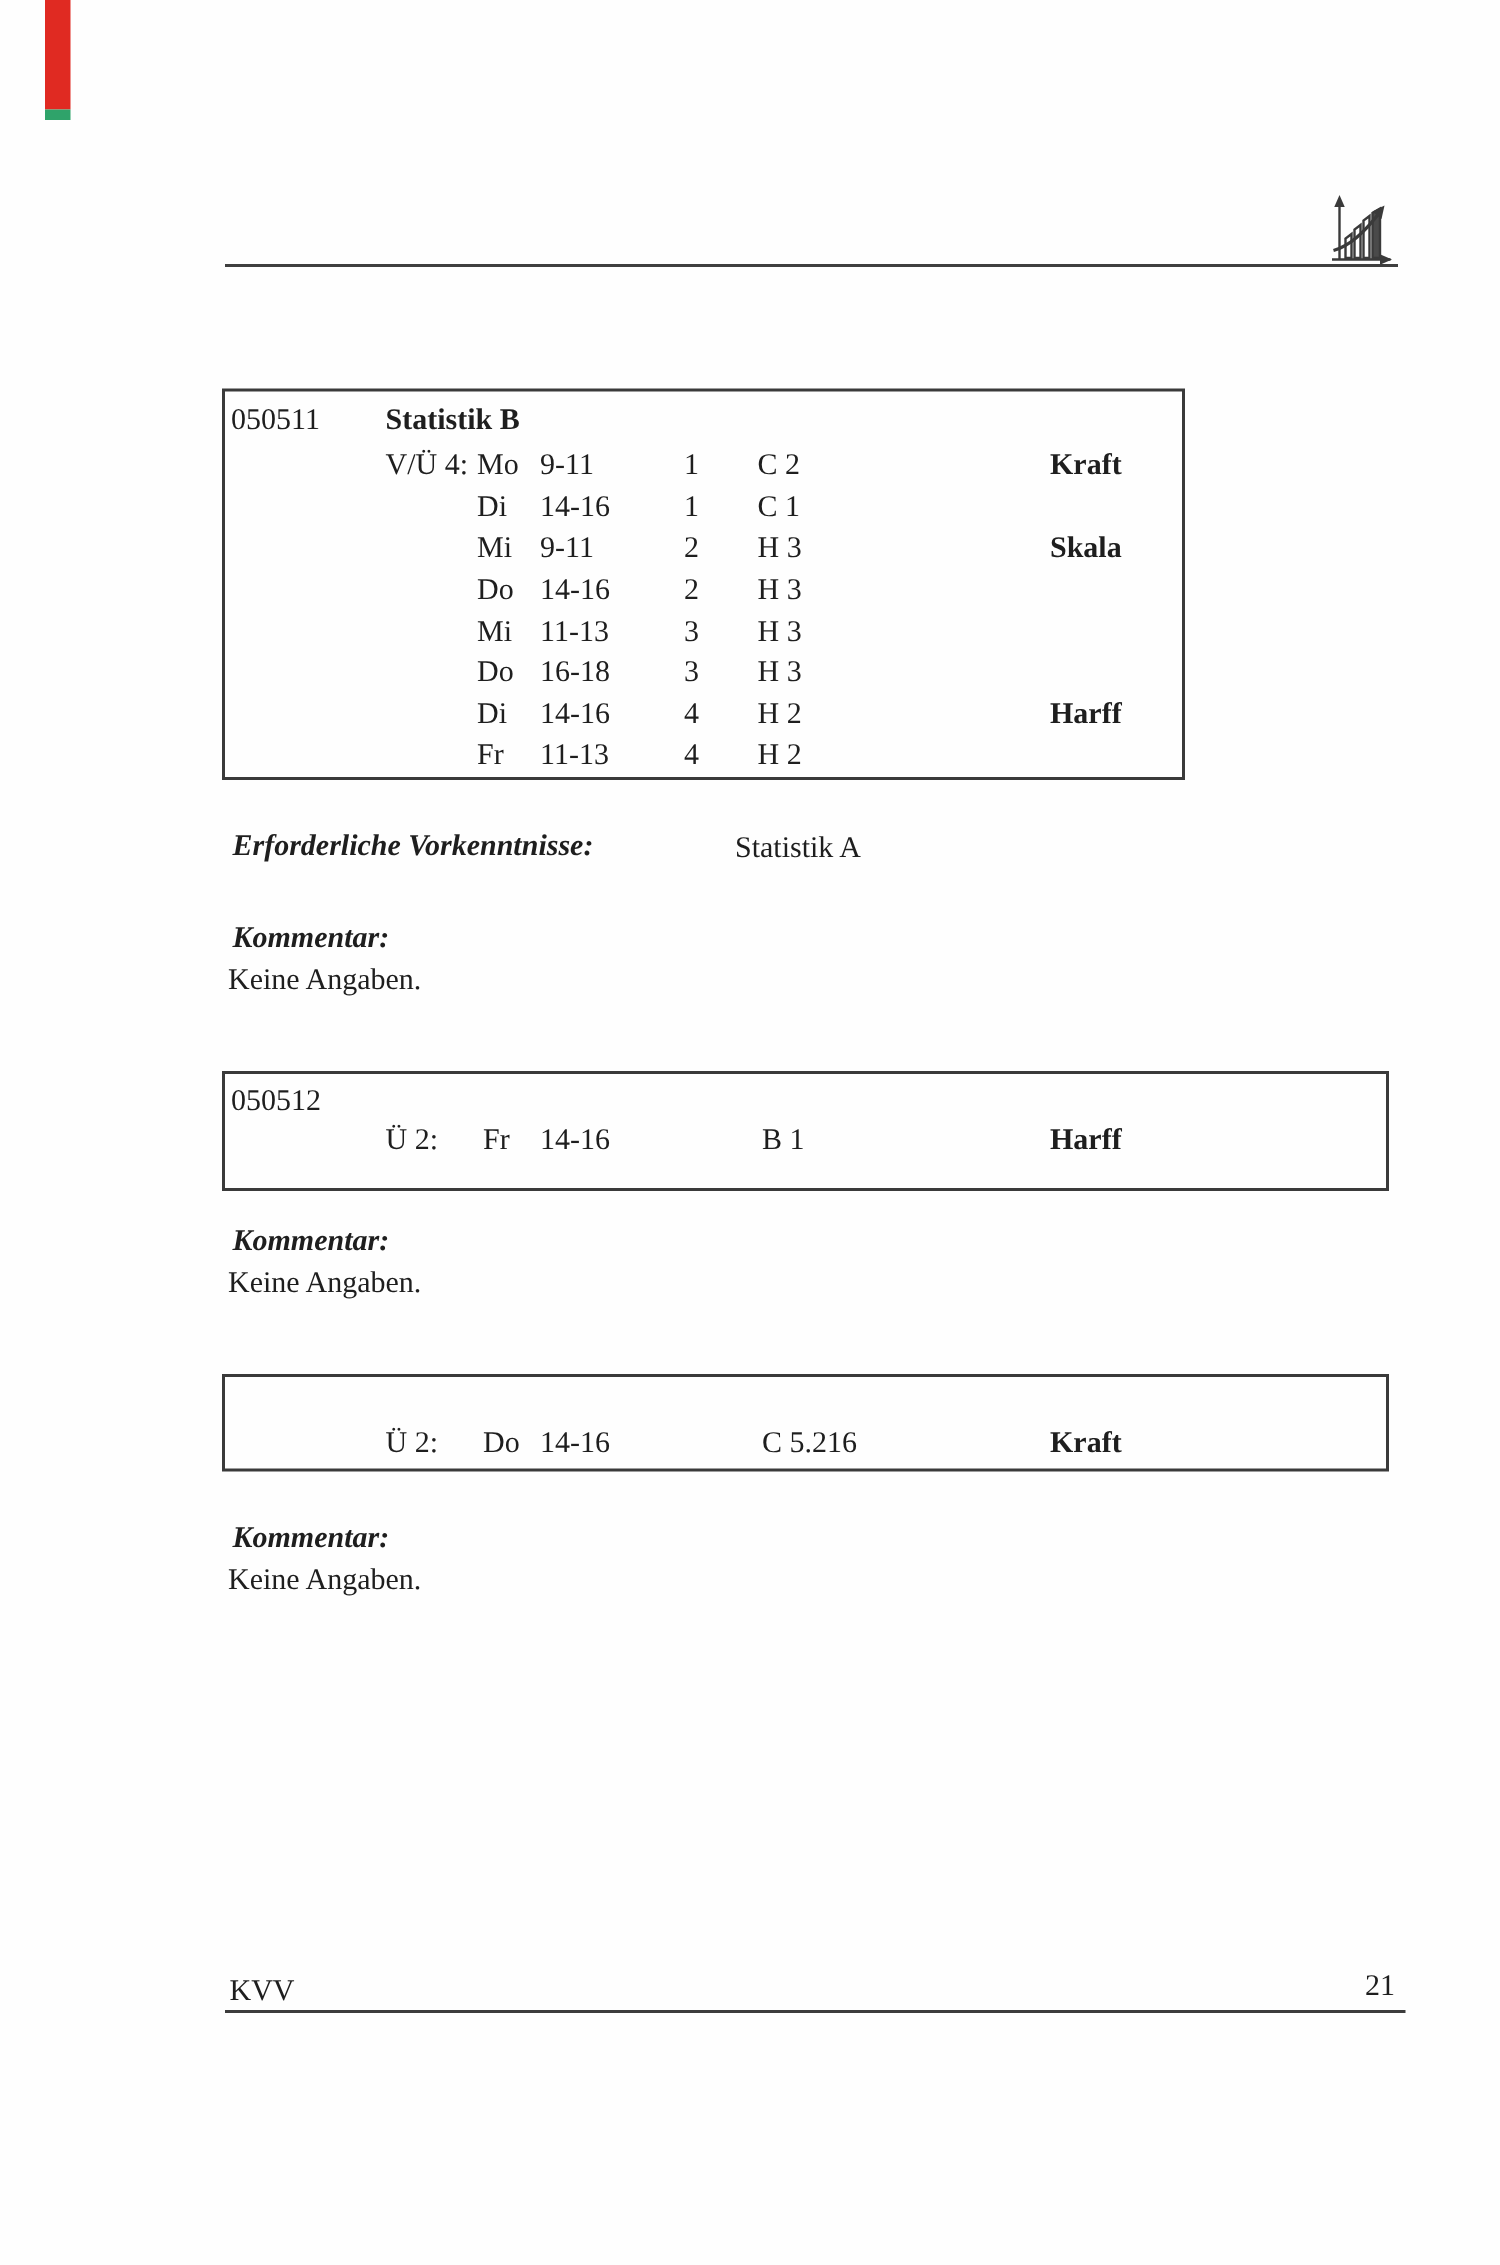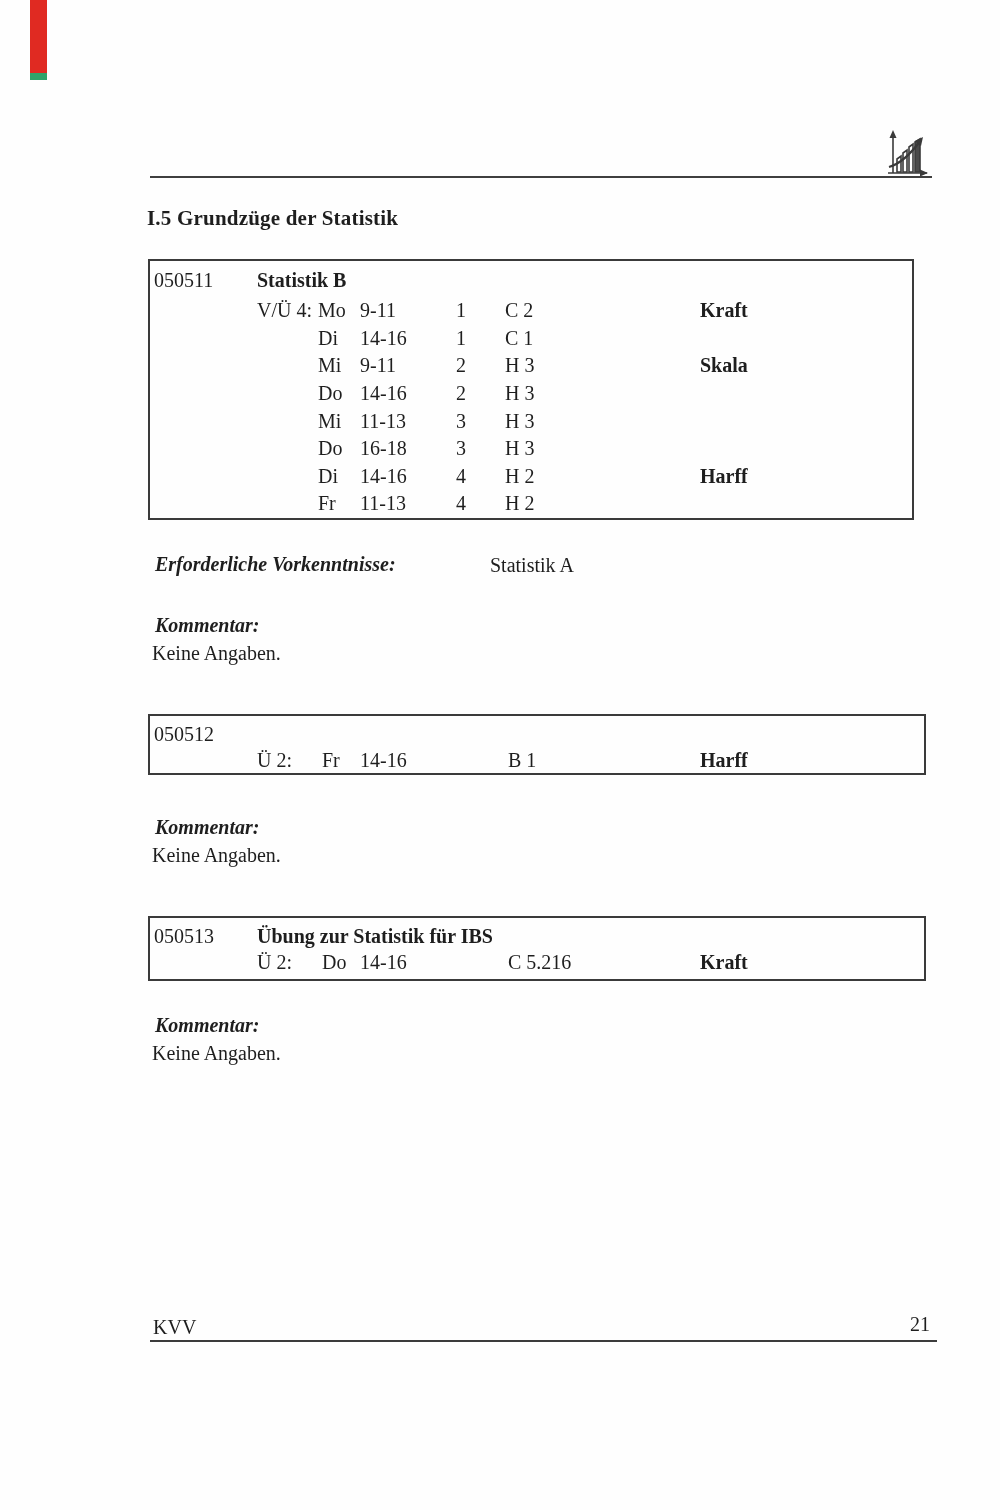--- a/index.html
+++ b/index.html
@@ -14,22 +14,22 @@
   
   .strip{position:absolute;left:30px;width:17px;}
   .strip.red{top:0;height:73px;}
   .strip.green{top:73px;height:7px;}
   
   .top-logo{position:absolute;left:884px;top:128px;width:46px;height:48px;}
   .top-rule{position:absolute;left:150px;top:176px;width:782px;height:2px;background:#3f3f3f;}
   .heading{position:absolute;left:147px;top:206px;font-size:21px;font-weight:bold;letter-spacing:.2px;}
   
   .course-box{position:absolute;left:148px;border:2px solid #3a3a3a;background:#fefefe;box-sizing:border-box;}
-  .box-1{top:259px;width:766px;height:261px;}
-  .box-2{top:714px;width:778px;height:61px;}
+  .box-1{top:259px;width:642px;height:261px;}
+  .box-2{top:714px;width:778px;height:80px;}
   .box-3{top:916px;width:778px;height:65px;}
   .row{position:absolute;left:0;width:100%;height:26px;font-size:20px;white-space:nowrap;}
   .row span{position:absolute;top:0;}
   .c-id{left:4px;}
   .c-title{left:107px;font-weight:bold;}
   .c-prefix{left:107px;}
   .c-day{left:168px;width:46px;}
   .c-time{left:210px;width:74px;}
   .c-week{left:301px;width:20px;text-align:center;}
   .c-room{left:355px;}
@@ -81,21 +81,20 @@
         <path d="M5 39 Q20 35 37 12" stroke-width="2.2"></path>
       </g>
       <polygon points="9,2 5.5,10 12.5,10" fill="#3a3a3a"></polygon>
       <polygon points="44,45 36,41.5 36,48.5" fill="#3a3a3a"></polygon>
       <polygon points="39,9 31,13 37,18" fill="#3a3a3a"></polygon>
     </svg>
   </div>
 
   <div class="top-rule"></div>
 
-  <div class="heading">I.5 Grundzüge der Statistik</div>
 
   <div class="course-box box-1">
     <div class="row r-h">
       <span class="c-id">050511</span>
       <span class="c-title">Statistik B</span>
     </div>
     <div class="row r-0">
       <span class="c-prefix">V/Ü 4:</span>
       <span class="c-day">Mo</span>
       <span class="c-time">9-11</span>
@@ -165,24 +164,20 @@
       <span class="c-time">14-16</span>
       <span class="c-room">B 1</span>
       <span class="c-lect">Harff</span>
     </div>
   </div>
 
   <div class="abs lbl" style="left:155px;top:816px;">Kommentar:</div>
   <div class="abs" style="left:152px;top:844px;">Keine Angaben.</div>
 
   <div class="course-box box-3">
-    <div class="row r-t">
-      <span class="c-id">050513</span>
-      <span class="c-title">Übung zur Statistik für IBS</span>
-    </div>
     <div class="row r-s">
       <span class="c-prefix">Ü 2:</span>
       <span class="c-day">Do</span>
       <span class="c-time">14-16</span>
       <span class="c-room">C 5.216</span>
       <span class="c-lect">Kraft</span>
     </div>
   </div>
 
   <div class="abs lbl" style="left:155px;top:1014px;">Kommentar:</div>

